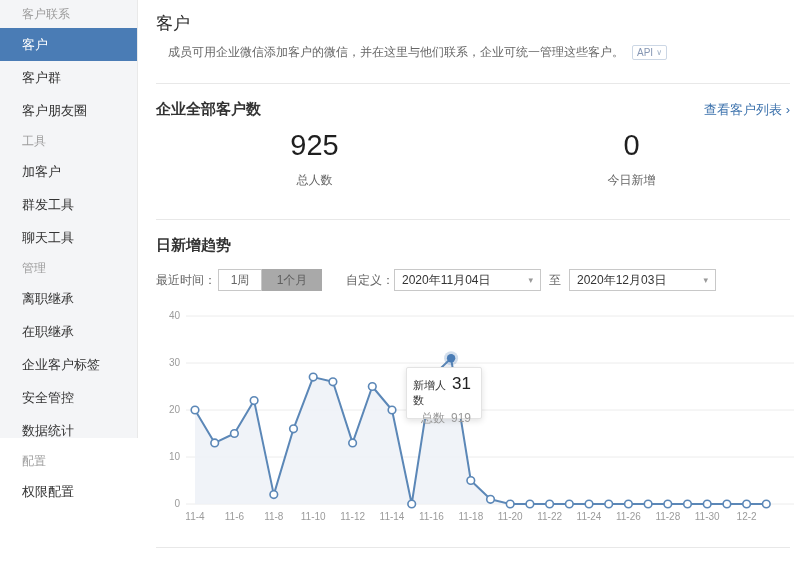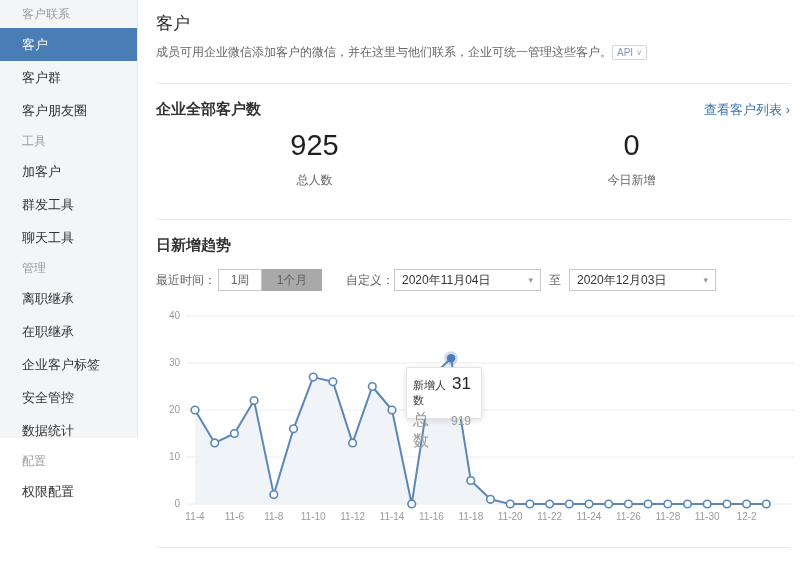--- a/index.html
+++ b/index.html
@@ -10,22 +10,22 @@
              background:#f4f5f7; border-right:1px solid #e9e9e9; }
   .sb-header { height:28px; line-height:28px; padding-left:22px;
                font-size:12px; color:#9c9c9c; }
   .sb-item { height:33px; line-height:33px; padding-left:22px;
              font-size:13px; color:#333; cursor:pointer; }
   .sb-item.selected { background:#4a7cb5; color:#fff; }
   
   .main { position:absolute; left:138px; top:0; width:662px; height:561px;
           background:#fff; padding:0 10px 0 18px; }
   .page-title { margin-top:12px; font-size:17px; font-weight:500; color:#2b2b2b; }
-  .desc-row { margin-top:9px; display:flex; align-items:center; 
-              font-size:12px; color:#666; }
+  .desc-row { margin-top:9px; display:flex; align-items:center; gap:8px;
+              font-size:12px; color:#666;margin-left:12px; }
   .api-badge { display:inline-flex; align-items:center; gap:3px; height:15px;
                padding:0 4px; border:1px solid #ccd7e5; border-radius:2px;
                color:#8596b3; font-size:10px; cursor:pointer; background:#fff; }
   .api-badge .arrow { font-size:8px; color:#9fb0c6; }
   .divider { border:none; border-top:1px solid #e8e8e8; margin-top:22px; }
   .divider2 { border:none; border-top:1px solid #e8e8e8; margin-top:30px; }
   .divider3 { border:none; border-top:1px solid #e8e8e8; margin-top:13px; }
   .section-head { margin-top:16px; display:flex; align-items:center;
                   justify-content:space-between; }
   .section-title { font-size:15px; font-weight:600; color:#333; }
@@ -52,21 +52,21 @@
   
   .chart-wrap { position:relative; margin-top:15px; width:644px; height:228px; }
   .chart-wrap svg { display:block; }
   .tooltip { position:absolute; left:250px; top:61px; width:76px; height:52px;
              background:#fff; border:1px solid #e3e3e3; border-radius:2px;
              box-shadow:0 2px 6px rgba(0,0,0,0.12); padding:6px 10px 0 6px; z-index:5; }
   .tt-row { display:flex; align-items:baseline; justify-content:flex-end; gap:6px; }
   .tt-label1 { font-size:11px; color:#333; }
   .tt-value1 { font-size:17px; color:#222; }
   .tt-row + .tt-row { margin-top:2px; }
-  .tt-label2 { font-size:16px; color:#9a9a9a; }
+  .tt-label2 { font-size:12px; color:#9a9a9a; }
   .tt-value2 { font-size:12px; color:#9a9a9a; }
 </style>
 </head>
 <body>
 
 <div class="sidebar">
     <div class="sb-header">客户联系</div>
     <div class="sb-item selected">客户</div>
     <div class="sb-item">客户群</div>
     <div class="sb-item">客户朋友圈</div>

